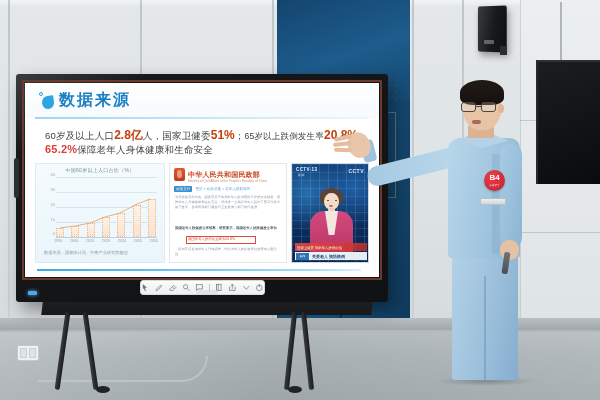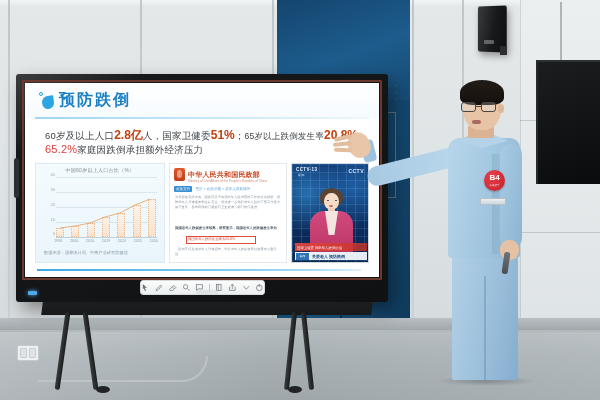--- a/index.html
+++ b/index.html
@@ -199,21 +199,21 @@
     font-size:16px; font-weight:bold; letter-spacing:2px;
     color:#1b7fc4;
   }
   .stat-line {
     position:absolute; left:20px; font-size:9.5px; color:#3d4348;
     white-space:nowrap; letter-spacing:.2px;
   }
   .l1 { top:44px; }
   .l2 { top:60px; }
   .big { font-size:12px; font-weight:bold; color:#c2410c; letter-spacing:0; }
-  .mid { font-size:11px; font-weight:normal; color:#e03c3c; }
+  .mid { font-size:11px; font-weight:bold; color:#e03c3c; }
   .sm { font-size:8.5px; }
 
   
   .chart-card {
     position:absolute; left:10px; top:80px; width:130px; height:100px;
     background:linear-gradient(180deg,#f4fbfe,#eaf5fb);
     border:1px solid #dceaf3;
   }
   .chart-title {
     position:absolute; left:0; top:3px; width:100%; text-align:center;
@@ -501,28 +501,28 @@
 
   <div class="screen">
     <div class="slide">
 
       <div class="slide-head"></div>
       <div class="slide-head-rule"></div>
       <div class="droplet">
         <div class="dot"></div>
           <div class="body"></div>
       </div>
-      <div class="slide-title">预防跌倒</div>
+      <div class="slide-title">数据来源</div>
 
       <div class="stat-line l1">
         <span>60岁及以上人口</span><span class="big">2.8亿</span><span>人，国家卫健委</span><span class="big">51%</span><span>；</span><span class="sm">65岁以上跌倒发生率</span><span class="big">20.8%</span>
       </div>
 
       <div class="stat-line l2">
-        <span class="mid">65.2%</span><span>家庭因跌倒承担额外经济压力</span>
+        <span class="mid">65.2%</span><span>保障老年人身体健康和生命安全</span>
       </div>
 
       <div class="chart-card">
         <div class="chart-title">中国60岁以上人口占比（%）</div>
 
         <div class="yaxis">
           <div class="ytick" style="top:-2px">40</div>
           <div class="ytick" style="top:13px">30</div>
           <div class="ytick" style="top:28px">20</div>
           <div class="ytick" style="top:43px">10</div>

